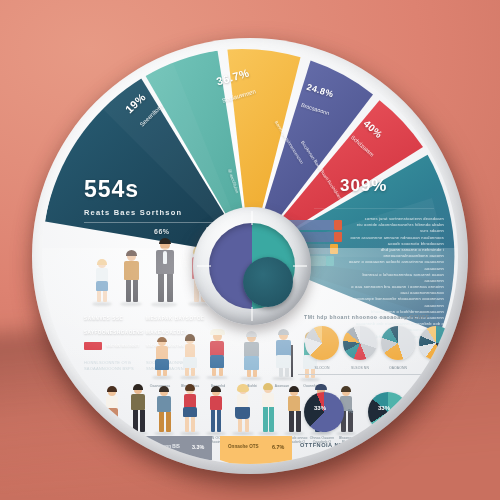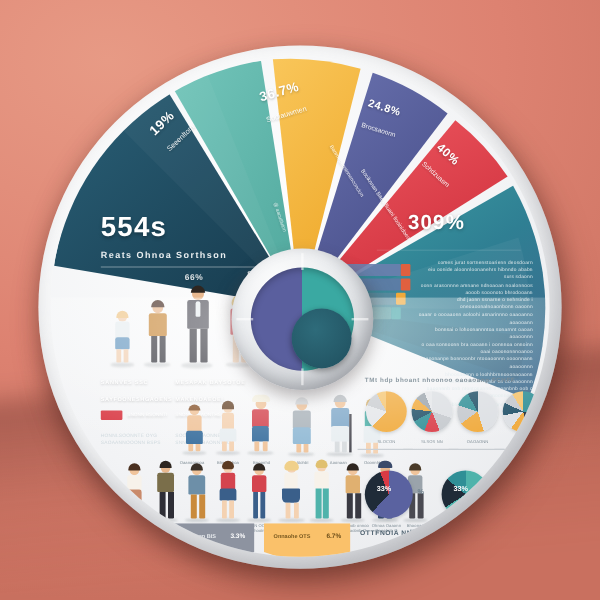--- a/index.html
+++ b/index.html
@@ -152,21 +152,21 @@
         <path d="M208,208 L385.6,106.7 A208,208 0 0,1 398.0,285.0 Z" fill="url(#gTealD)"></path>
 
         <path d="M208,208 L390,150 A208,208 0 0,1 399,210 Z" fill="#ffffff" opacity="0.05"></path>
         <path d="M208,208 L396,232 A208,208 0 0,1 390,268 Z" fill="#000000" opacity="0.05"></path>
 
         <path d="M208,208 L60,60 A208,208 0 0,1 130,12 Z" fill="#ffffff" opacity="0.04"></path>
       </svg>
 
       <div>
         <div class="big-num" style="left:42px;top:128px;">554s</div>
-        <div class="big-sub" style="left:42px;top:160px;">Reats Ohnoa Sorthson</div>
+        <div class="big-sub" style="left:42px;top:160px;">Reats Baes Sorthson</div>
         <div class="rule" style="left:42px;top:174px;width:130px;"></div>
 
         <div class="lbl pct" style="left:112px;top:180px;font-size:7px;opacity:.85;">66%</div>
         <div class="lbl pct" style="left:164px;top:178px;font-size:7px;opacity:.9;">8%</div>
 
         <div style="position:absolute;left:163px;top:190px;width:16px;height:26px;background:#4fb3ab;opacity:.85;border-radius:1px;"></div>
 
         <div class="big-sub" style="left:172px;top:224px;font-size:7px;color:#eef3f5;">Bosbgytis</div>
         <div class="rule" style="left:172px;top:236px;width:58px;opacity:.4;"></div>
 

